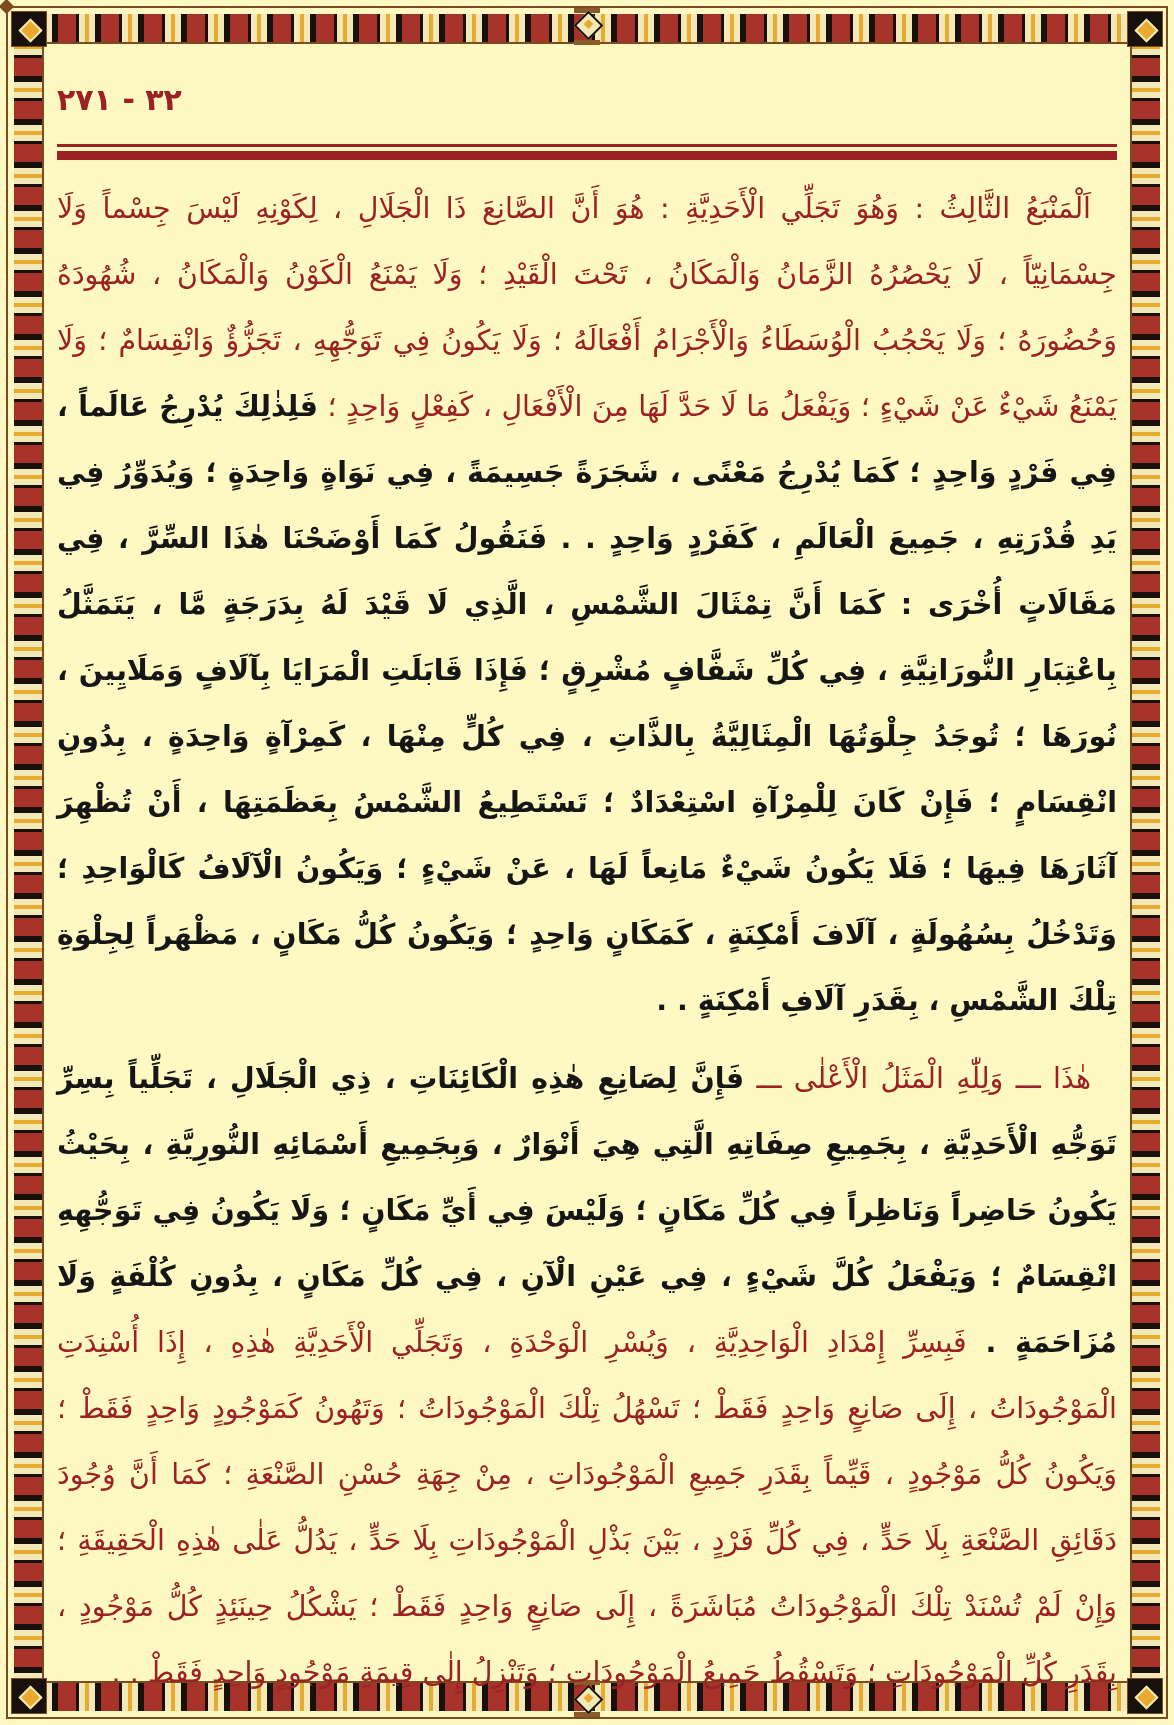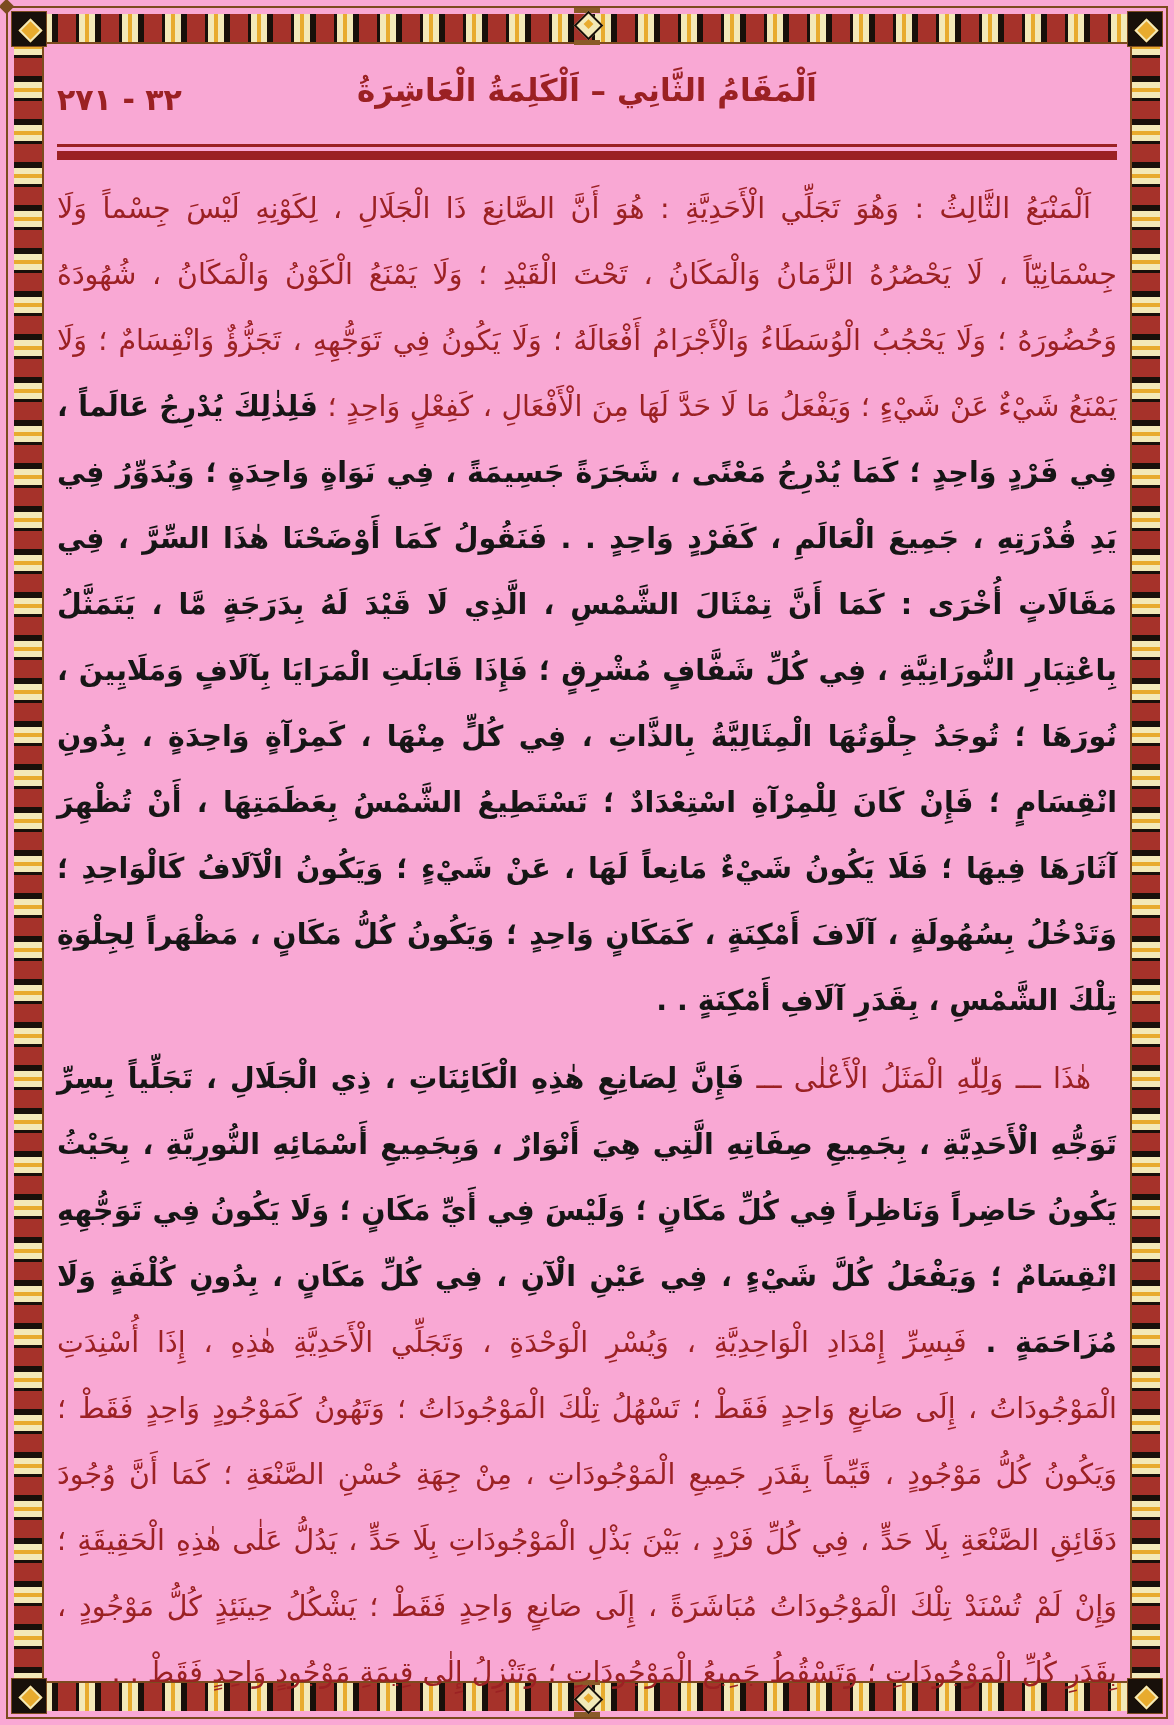--- a/index.html
+++ b/index.html
@@ -1,19 +1,19 @@
 <!DOCTYPE html>
 <html lang="ar"><head>
 <meta charset="utf-8">
 <style>
   html,body{margin:0;padding:0;background:#ffffff;}
   .page{
     position:relative;
     width:1174px;height:1725px;
-    background:#f9a8d4;
+    background:#fef9c3;
     font-family:"DejaVu Sans",sans-serif;
     overflow:hidden;
   }
   
   .frame-outline{position:absolute;inset:6px;border:2px solid #7c4b1f;pointer-events:none;}
   .frame-inner{position:absolute;inset:42px;border:2px solid #7c4b1f;pointer-events:none;}
   .band{position:absolute;background-color:#18100a;}
   .band.h{left:12px;right:12px;height:28px;padding:3px 0;
     background-image:repeating-linear-gradient(90deg,
       #18100a 0 3px,#a6322a 3px 21px,#18100a 21px 24px,
@@ -75,21 +75,20 @@
   <div class="tab t2"></div>
   <div class="tab b1"></div>
   <div class="tab b2"></div>
   <div class="mid topc"></div>
   <div class="mid botc"></div>
 
   <div class="content">
 
     <div class="header">
       <span class="page-number">٣٢ - ٢٧١</span>
-      <div class="page-title">اَلْمَقَامُ الثَّانِي – اَلْكَلِمَةُ الْعَاشِرَةُ</div>
     </div>
 
     <div class="rule-thin"></div>
     <div class="rule-thick"></div>
 
     <div class="body-text">
       <p><span class="t-red">اَلْمَنْبَعُ الثَّالِثُ : وَهُوَ تَجَلِّي الْأَحَدِيَّةِ : هُوَ أَنَّ الصَّانِعَ ذَا الْجَلَالِ ، لِكَوْنِهِ لَيْسَ جِسْماً وَلَا جِسْمَانِيّاً ، لَا يَحْصُرُهُ الزَّمَانُ وَالْمَكَانُ ، تَحْتَ الْقَيْدِ ؛ وَلَا يَمْنَعُ الْكَوْنُ وَالْمَكَانُ ، شُهُودَهُ وَحُضُورَهُ ؛ وَلَا يَحْجُبُ الْوُسَطَاءُ وَالْأَجْرَامُ أَفْعَالَهُ ؛ وَلَا يَكُونُ فِي تَوَجُّهِهِ ، تَجَزُّؤٌ وَانْقِسَامٌ ؛ وَلَا يَمْنَعُ شَيْءٌ عَنْ شَيْءٍ ؛ وَيَفْعَلُ مَا لَا حَدَّ لَهَا مِنَ الْأَفْعَالِ ، كَفِعْلٍ وَاحِدٍ ؛ </span><span class="t-black">فَلِذٰلِكَ يُدْرِجُ عَالَماً ، فِي فَرْدٍ وَاحِدٍ ؛ كَمَا يُدْرِجُ مَعْنًى ، شَجَرَةً جَسِيمَةً ، فِي نَوَاةٍ وَاحِدَةٍ ؛ وَيُدَوِّرُ فِي يَدِ قُدْرَتِهِ ، جَمِيعَ الْعَالَمِ ، كَفَرْدٍ وَاحِدٍ . . فَنَقُولُ كَمَا أَوْضَحْنَا هٰذَا السِّرَّ ، فِي مَقَالَاتٍ أُخْرَى : كَمَا أَنَّ تِمْثَالَ الشَّمْسِ ، الَّذِي لَا قَيْدَ لَهُ بِدَرَجَةٍ مَّا ، يَتَمَثَّلُ بِاعْتِبَارِ النُّورَانِيَّةِ ، فِي كُلِّ شَفَّافٍ مُشْرِقٍ ؛ فَإِذَا قَابَلَتِ الْمَرَايَا بِآلَافٍ وَمَلَايِينَ ، نُورَهَا ؛ تُوجَدُ جِلْوَتُهَا الْمِثَالِيَّةُ بِالذَّاتِ ، فِي كُلٍّ مِنْهَا ، كَمِرْآةٍ وَاحِدَةٍ ، بِدُونِ انْقِسَامٍ ؛ فَإِنْ كَانَ لِلْمِرْآةِ اسْتِعْدَادٌ ؛ تَسْتَطِيعُ الشَّمْسُ بِعَظَمَتِهَا ، أَنْ تُظْهِرَ آثَارَهَا فِيهَا ؛ فَلَا يَكُونُ شَيْءٌ مَانِعاً لَهَا ، عَنْ شَيْءٍ ؛ وَيَكُونُ الْآلَافُ كَالْوَاحِدِ ؛ وَتَدْخُلُ بِسُهُولَةٍ ، آلَافَ أَمْكِنَةٍ ، كَمَكَانٍ وَاحِدٍ ؛ وَيَكُونُ كُلُّ مَكَانٍ ، مَظْهَراً لِجِلْوَةِ تِلْكَ الشَّمْسِ ، بِقَدَرِ آلَافِ أَمْكِنَةٍ . .</span></p>
       <p><span class="t-red">هٰذَا ـــ وَلِلّٰهِ الْمَثَلُ الْأَعْلٰى ـــ </span><span class="t-black">فَإِنَّ لِصَانِعِ هٰذِهِ الْكَائِنَاتِ ، ذِي الْجَلَالِ ، تَجَلِّياً بِسِرِّ تَوَجُّهِ الْأَحَدِيَّةِ ، بِجَمِيعِ صِفَاتِهِ الَّتِي هِيَ أَنْوَارٌ ، وَبِجَمِيعِ أَسْمَائِهِ النُّورِيَّةِ ، بِحَيْثُ يَكُونُ حَاضِراً وَنَاظِراً فِي كُلِّ مَكَانٍ ؛ وَلَيْسَ فِي أَيِّ مَكَانٍ ؛ وَلَا يَكُونُ فِي تَوَجُّهِهِ انْقِسَامٌ ؛ وَيَفْعَلُ كُلَّ شَيْءٍ ، فِي عَيْنِ الْآنِ ، فِي كُلِّ مَكَانٍ ، بِدُونِ كُلْفَةٍ وَلَا مُزَاحَمَةٍ . </span><span class="t-red">فَبِسِرِّ إِمْدَادِ الْوَاحِدِيَّةِ ، وَيُسْرِ الْوَحْدَةِ ، وَتَجَلِّي الْأَحَدِيَّةِ هٰذِهِ ، إِذَا أُسْنِدَتِ الْمَوْجُودَاتُ ، إِلَى صَانِعٍ وَاحِدٍ فَقَطْ ؛ تَسْهُلُ تِلْكَ الْمَوْجُودَاتُ ؛ وَتَهُونُ كَمَوْجُودٍ وَاحِدٍ فَقَطْ ؛ وَيَكُونُ كُلُّ مَوْجُودٍ ، قَيِّماً بِقَدَرِ جَمِيعِ الْمَوْجُودَاتِ ، مِنْ جِهَةِ حُسْنِ الصَّنْعَةِ ؛ كَمَا أَنَّ وُجُودَ دَقَائِقِ الصَّنْعَةِ بِلَا حَدٍّ ، فِي كُلِّ فَرْدٍ ، بَيْنَ بَذْلِ الْمَوْجُودَاتِ بِلَا حَدٍّ ، يَدُلُّ عَلٰى هٰذِهِ الْحَقِيقَةِ ؛ وَإِنْ لَمْ تُسْنَدْ تِلْكَ الْمَوْجُودَاتُ مُبَاشَرَةً ، إِلَى صَانِعٍ وَاحِدٍ فَقَطْ ؛ يَشْكُلُ حِينَئِذٍ كُلُّ مَوْجُودٍ ، بِقَدَرِ كُلِّ الْمَوْجُودَاتِ ؛ وَتَسْقُطُ جَمِيعُ الْمَوْجُودَاتِ ؛ وَتَنْزِلُ إِلٰى قِيمَةِ مَوْجُودٍ وَاحِدٍ فَقَطْ . .</span></p>
     </div>
 

